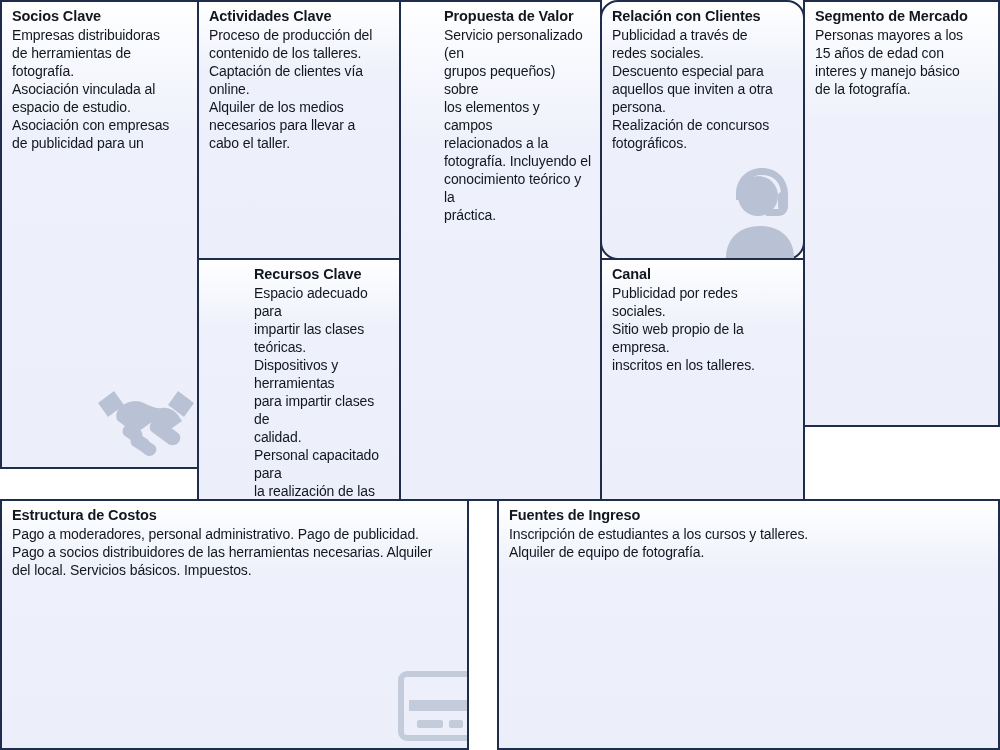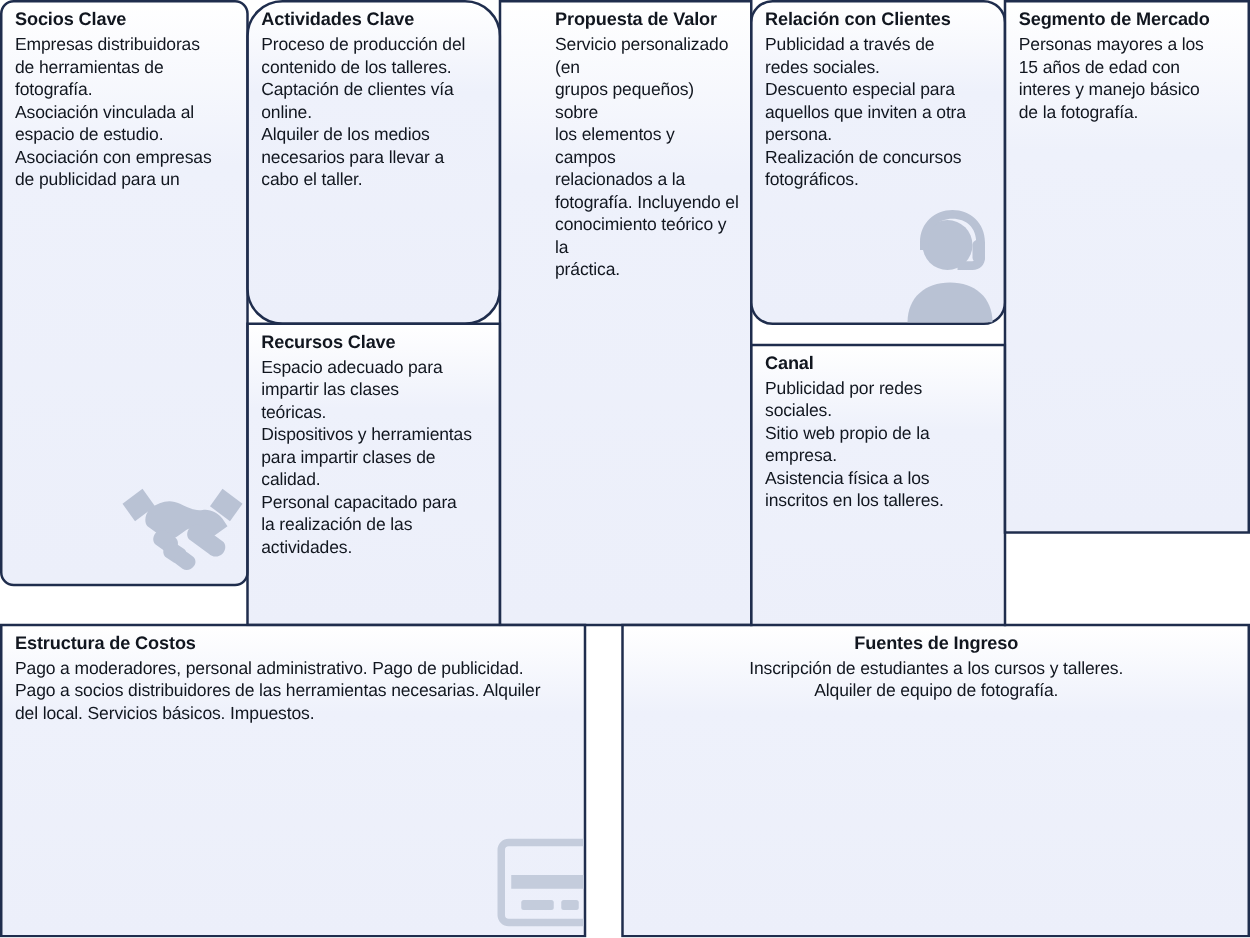--- a/index.html
+++ b/index.html
@@ -42,29 +42,29 @@
     font-size: 14px;
     color: #11161f;
     line-height: 1.29;
     margin: 0;
     letter-spacing: -0.1px;
   }
   .cell-body .line {
     display: block;
   }
   
-  #c-socios      { left: 0px;   top: 0px;   width: 199px; height: 469px; border-radius: 11px; }
-  #c-actividades { left: 197px; top: 0px;   width: 204px; height: 260px; border-radius: 29px; }
-  #c-recursos    { left: 197px; top: 258px; width: 204px; height: 243px; }
+  #c-socios      { left: 0px;   top: 0px;   width: 199px; height: 469px; }
+  #c-actividades { left: 197px; top: 0px;   width: 204px; height: 260px; }
+  #c-recursos    { left: 197px; top: 258px; width: 204px; height: 243px; padding-left: 45px; }
   #c-propuesta   { left: 399px; top: 0px;   width: 203px; height: 501px; padding-left: 33px; }
   #c-relacion    { left: 600px; top: 0px;   width: 205px; height: 260px; border-radius: 18px; }
-  #c-canal       { left: 600px; top: 258px; width: 205px; height: 243px; margin-top: 17px; }
+  #c-canal       { left: 600px; top: 258px; width: 205px; height: 243px; }
   #c-segmento    { left: 803px; top: 0px;   width: 197px; height: 427px; }
   #c-costos      { left: 0px;   top: 499px; width: 469px; height: 251px; }
-  #c-ingresos    { left: 497px; top: 499px; width: 503px; height: 251px; text-align: center; }
+  #c-ingresos    { left: 497px; top: 499px; width: 503px; height: 251px; }
 
   
   .icon {
     position: absolute;
     z-index: 1;
     pointer-events: none;
   }
   .icon svg { display: block; }
   #icon-handshake { left: 88px;  bottom: 6px;  width: 112px; height: 84px; }
   #icon-headset   { left: 718px; top:  162px;  width: 90px;  height: 96px; }
@@ -177,21 +177,20 @@
   </div>
 
   <div class="cell" id="c-canal">
     <div class="cell-inner">
       <div class="cell-title">Canal</div>
       <div class="cell-body">
           <span class="line">Publicidad por redes</span>
           <span class="line">sociales.</span>
           <span class="line">Sitio web propio de la</span>
           <span class="line">empresa.</span>
-          <span class="line">Asistencia física a los</span>
           <span class="line">inscritos en los talleres.</span>
         </div>
     </div>
   </div>
 
   <div class="cell" id="c-segmento">
     <div class="cell-inner">
       <div class="cell-title">Segmento de Mercado</div>
       <div class="cell-body">
           <span class="line">Personas mayores a los</span>

